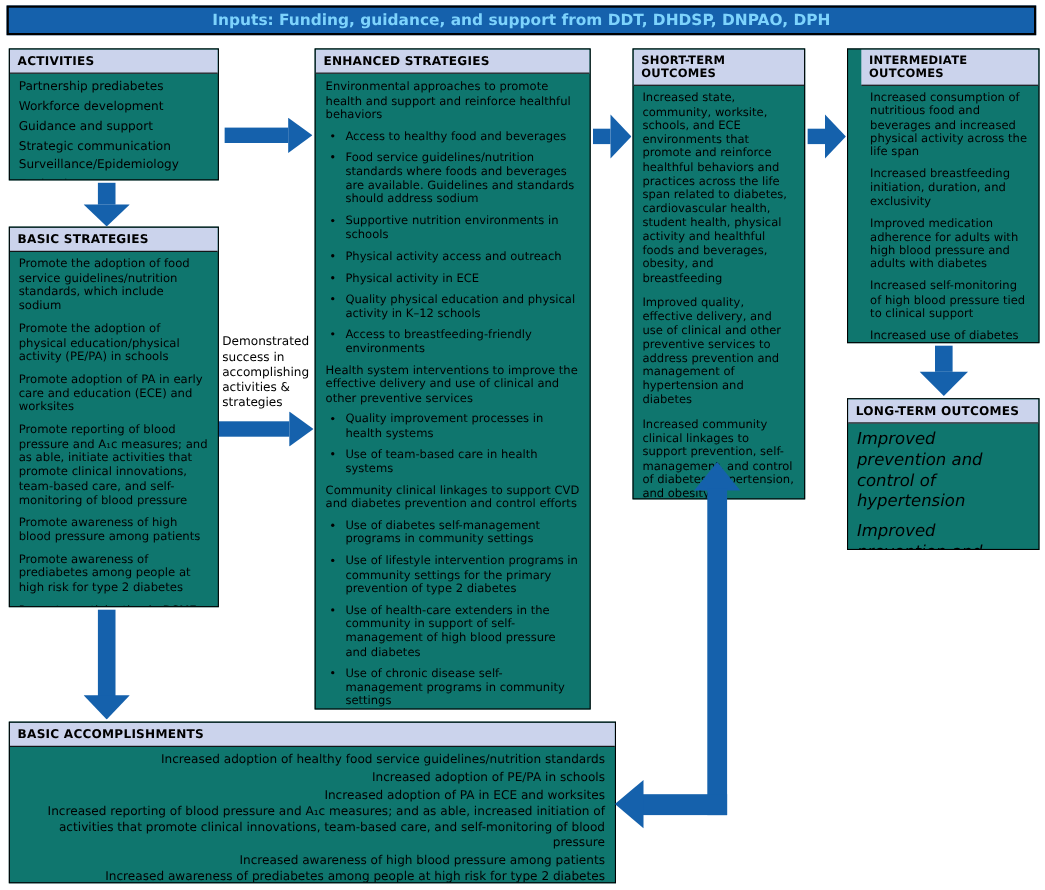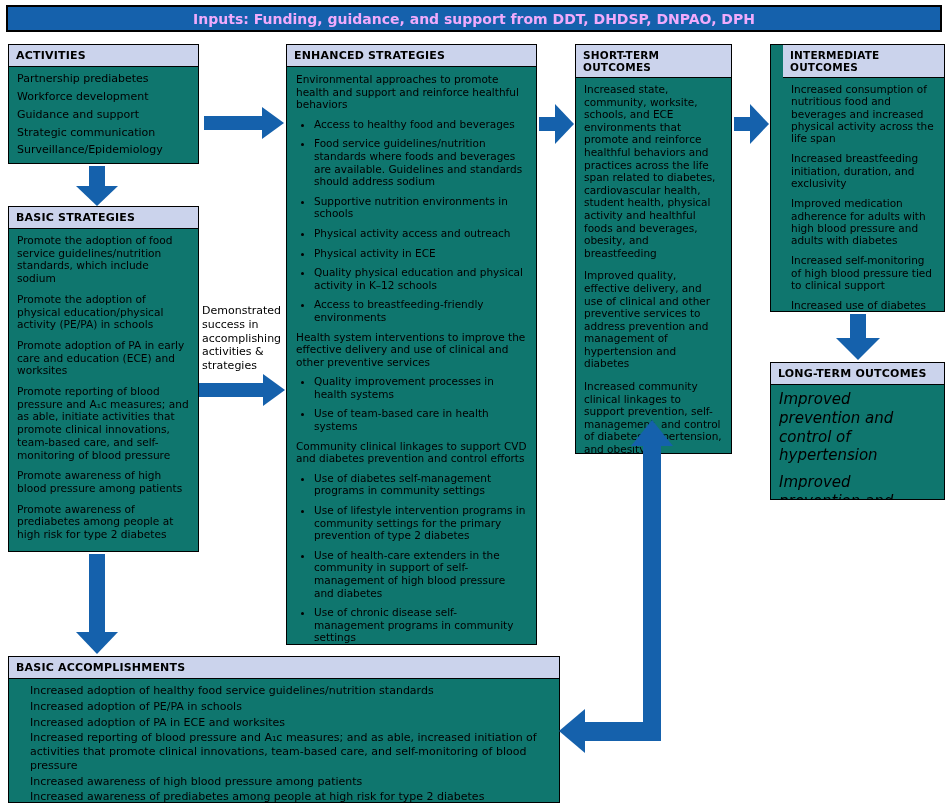--- a/index.html
+++ b/index.html
@@ -6,21 +6,21 @@
   body{
     position:relative;
     width:950px;height:809px;
     background:#ffffff;
     font-family:"DejaVu Sans","Liberation Sans",sans-serif;
     color:#000;
   }
   .banner{
     position:absolute;left:6px;top:5px;width:932px;height:23px;
     background:#1561AC;border:2px solid #000;
-    color:#f0abfc;font-weight:bold;font-size:14px;
+    color:#7dd3fc;font-weight:bold;font-size:14px;
     display:flex;align-items:center;justify-content:center;
   }
   .box{
     position:absolute;border:1px solid #000;background:#0f766e;
     box-sizing:border-box;overflow:hidden;
   }
   .box-header{
     background:#CBD3EC;border-bottom:1px solid #000;
     font-weight:bold;font-size:11px;padding:4px 7px;
     letter-spacing:.2px;
@@ -35,21 +35,21 @@
   .subhead{font-weight:normal;margin:0 0 7px;}
   .enh-body ul{margin:0 0 0 6px;padding:0 0 0 12px;list-style:disc;}
   .enh-body li{margin:0 0 7px;}
   .st-body{font-size:10.5px;line-height:1.2;}
   .st-body p.item{margin:0 0 10px;}
   .io-body{font-size:10.5px;line-height:1.17;}
   .io-body p.item{margin:0 0 8px;}
   .lt-body{font-size:15px;line-height:1.25;font-style:italic;}
   .lt-body p.item{margin:0 0 8px;}
   .acc-body{font-size:11px;line-height:1.25;padding:5px 9px;}
-  .acc-body p.item{margin:0 12px 2px;}
+  .acc-body p.item{margin:0 0 2px;text-align:right;}
   .note{
     position:absolute;left:202px;top:304px;width:84px;
     font-size:11px;line-height:1.25;font-weight:normal;
   }
   .arrow{position:absolute;}
   .arrow svg{display:block;}
 </style>
 </head>
 <body>
 

